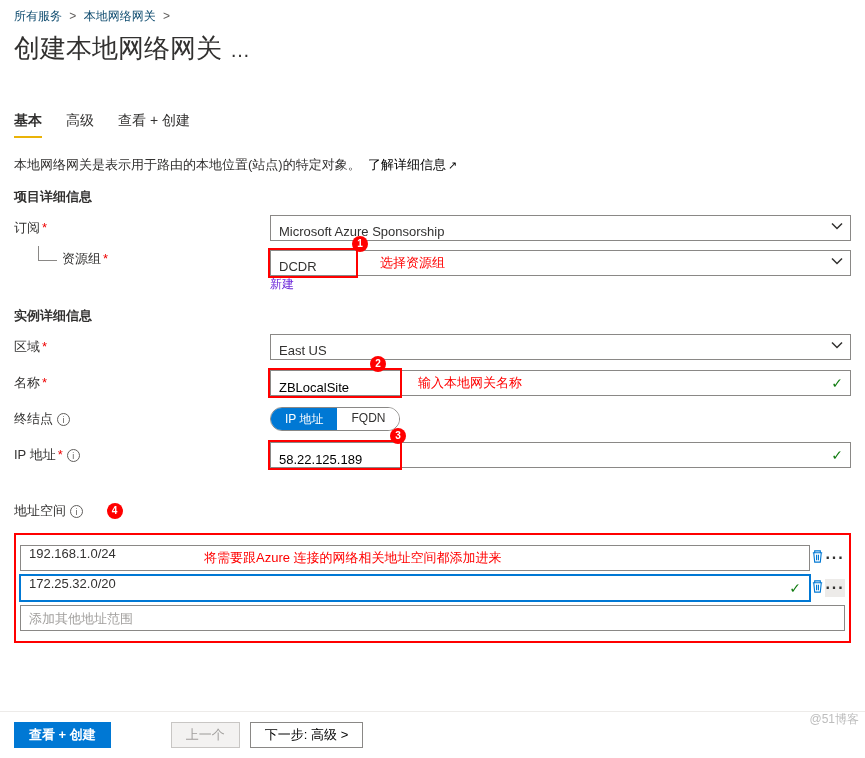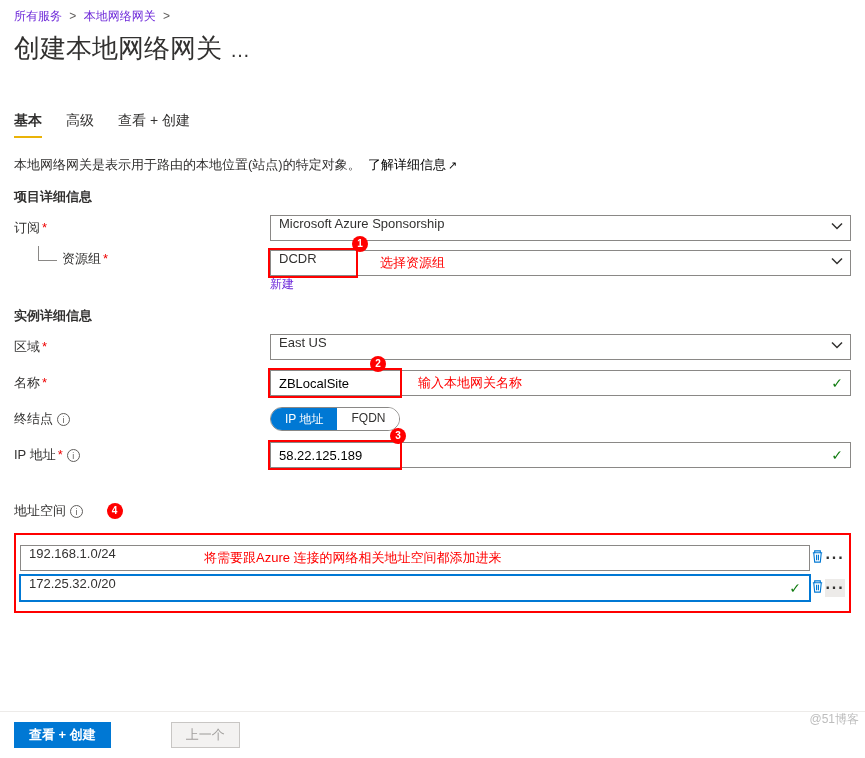--- a/index.html
+++ b/index.html
@@ -1,35 +1,35 @@
 <!DOCTYPE html>
 <html><head>
 <meta charset="utf-8">
 <style>
   *{box-sizing:border-box;margin:0;padding:0;font-family:"Segoe UI","Microsoft YaHei",sans-serif}
   body{background:#fff;color:#323130;font-size:13px;width:865px}
   .page{padding:8px 14px 0 14px;position:relative}
   .breadcrumb{font-size:12px;color:#0078d4;margin-bottom:4px}
-  .breadcrumb a{color:#6d28d9;text-decoration:none}
+  .breadcrumb a{color:#0c4a6e;text-decoration:none}
   .breadcrumb .sep{color:#605e5c;margin:0 4px}
   h1{font-size:26px;font-weight:400;margin:6px 0 2px 0}
   .ellipsis{display:inline-block;margin-left:8px;font-size:20px;vertical-align:middle}
   .tabs{display:flex;gap:24px;border-bottom:none;margin-top:40px}
   .tab{font-size:14px;padding:6px 0;cursor:pointer;color:#323130}
   .tab.active{border-bottom:2px solid #eab308;font-weight:700}
   .desc{margin:18px 0 12px 0;font-size:13px}
   .link{color:#000000;text-decoration:none}
   .ext-icon{font-size:11px;margin-left:2px}
   .section-h{font-weight:600;font-size:13px;margin:14px 0 8px 0}
   .row{display:flex;align-items:center;margin:8px 0;min-height:28px}
   .label{width:256px;font-size:13px;position:relative}
   .req{color:#e00;margin-left:2px}
   .info{display:inline-block;width:13px;height:13px;border:1px solid #605e5c;border-radius:50%;text-align:center;line-height:12px;font-size:9px;color:#605e5c;margin-left:4px;vertical-align:middle}
   .ctrl{flex:1;position:relative}
-  .select,.input{width:100%;height:26px;border:1px solid #8a8886;background:#fff;padding:0 26px 0 8px;font-size:13px;position:relative}
+  .select,.input{width:100%;height:26px;border:1px solid #8a8886;background:#fff;padding:8px 26px 0 8px;font-size:13px;position:relative}
   .chev{position:absolute;right:8px;top:50%;transform:translateY(-50%);pointer-events:none}
   .chev svg{width:12px;height:12px}
   .check{position:absolute;right:8px;top:50%;transform:translateY(-50%);color:#107c10;font-size:14px}
   .indent{padding-left:48px;position:relative}
   .indent::before{content:"";position:absolute;left:24px;top:-4px;width:18px;height:14px;border-left:1px solid #8a8886;border-bottom:1px solid #8a8886}
   .sublink{color:#6d28d9;font-size:12px;margin-top:0;display:inline-block}
   .toggle{display:inline-flex;border:1px solid #8a8886;border-radius:13px;overflow:hidden;height:24px}
   .toggle span{padding:3px 14px;font-size:12px;background:#fff;cursor:pointer}
   .toggle span.on{background:#0078d4;color:#fff}
   .redbox{position:absolute;border:2px solid #ff0000;pointer-events:none}
@@ -160,23 +160,27 @@
           </svg></span>
       <span class="more">···</span>
     </div>
     <div class="addr-item">
       <div class="addr-input focus" style="position:relative"><span>172.25.32.0/20</span><span class="check">✓</span></div>
       <span class="del"><svg viewBox="0 0 16 16" fill="none" stroke="#0078d4" stroke-width="1.2">
             <path d="M3 4h10M5 4V2h6v2M4 4l1 10h6l1-10M7 6v6M9 6v6"></path>
           </svg></span>
       <span class="more" style="background:#edebe9">···</span>
     </div>
+    <div class="addr-item">
+      <input class="addr-input" style="width: calc(100% - 44px);" placeholder="添加其他地址范围">
+    </div>
   </div>
 
   <div class="spacer"></div>
 </div>
 
 <div class="footer">
   <button class="btn primary">查看 + 创建</button>
   <button class="btn disabled" style="margin-left:50px">上一个</button>
+  <button class="btn">下一步: 高级 &gt;</button>
 </div>
 
 <div class="watermark">@51博客</div>
 
 </body></html>

